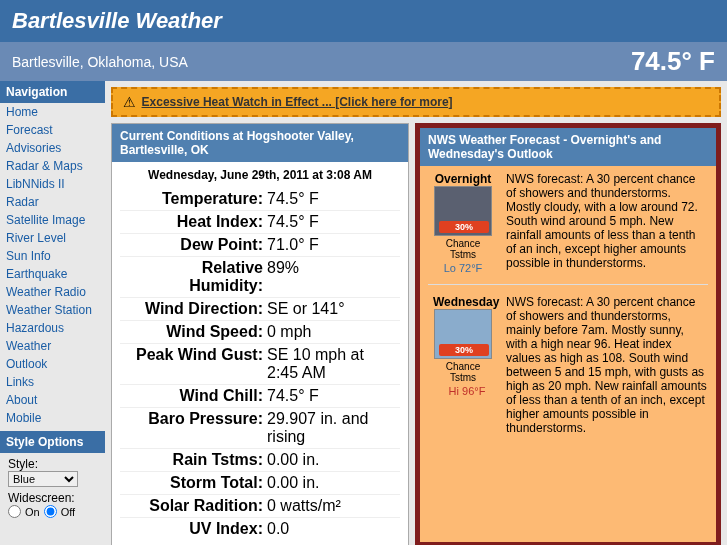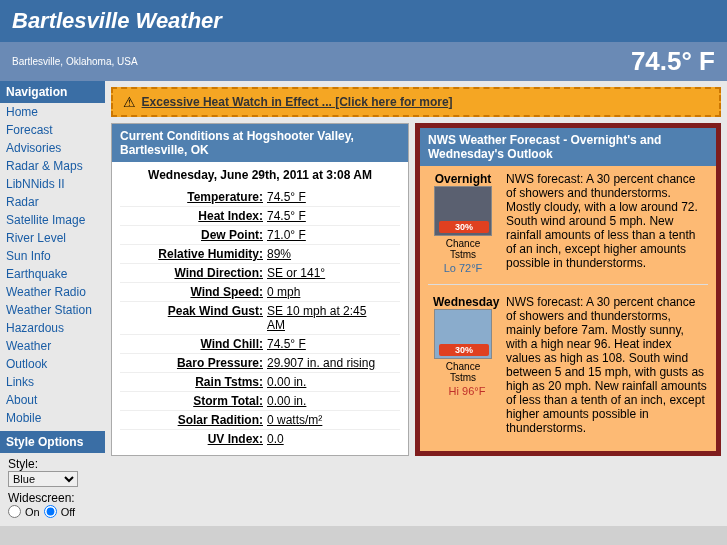--- a/index.html
+++ b/index.html
@@ -20,21 +20,21 @@
     }
     #subheader {
       background: #6a8ab5;
       padding: 4px 12px;
       display: flex;
       justify-content: space-between;
       align-items: center;
     }
     #subheader .location {
       color: white;
-      font-size: 10px;
+      font-size: 14px;
     }
     #subheader .temp {
       color: white;
       font-size: 26px;
       font-weight: bold;
     }
 
     #layout {
       display: flex;
       background: #e8e8e8;
@@ -105,22 +105,21 @@
       font-size: 12px;
       text-align: center;
       margin-bottom: 6px;
     }
     .condition-row {
       display: flex;
       justify-content: center;
       gap: 4px;
       padding: 2px 0;
       border-bottom: 1px solid #eee;
-      font-size: 12px;
-      text-decoration: underline;
+      font-size: 16px;
     }
     .condition-row:last-child { border-bottom: none; }
     .cond-label { font-weight: bold; text-align: right; width: 130px; flex-shrink: 0; }
     .cond-value { text-align: left; width: 120px; flex-shrink: 0; }
 
     .forecast-box {
       background: #fdba74;
       border: 5px solid #7f1d1d;
       flex: 1;
       padding: 0;

